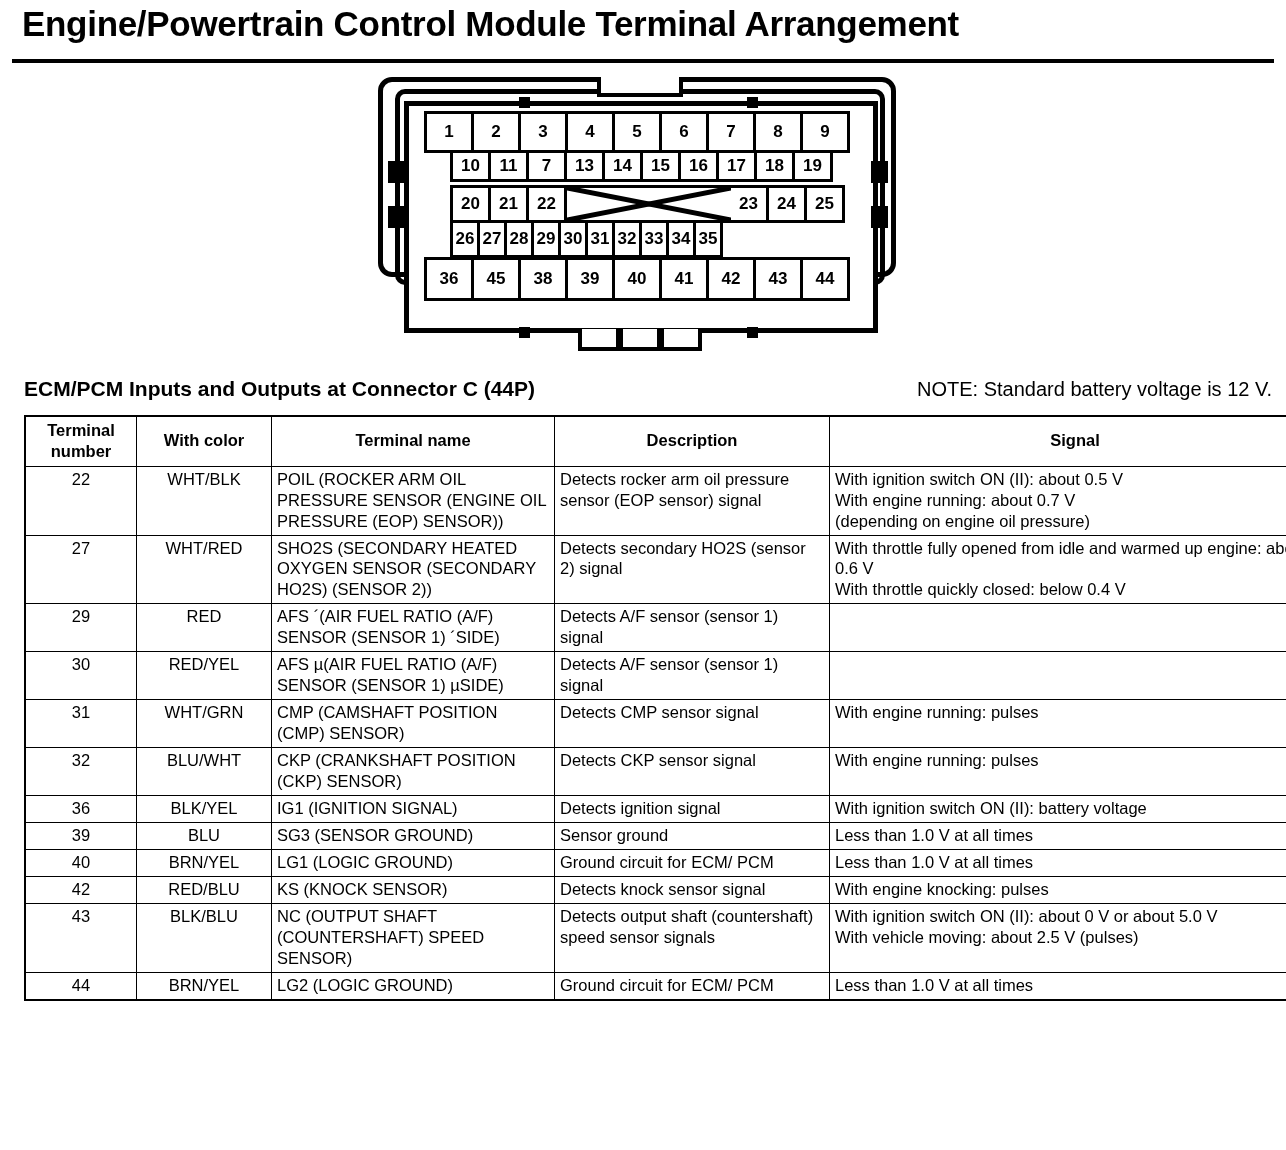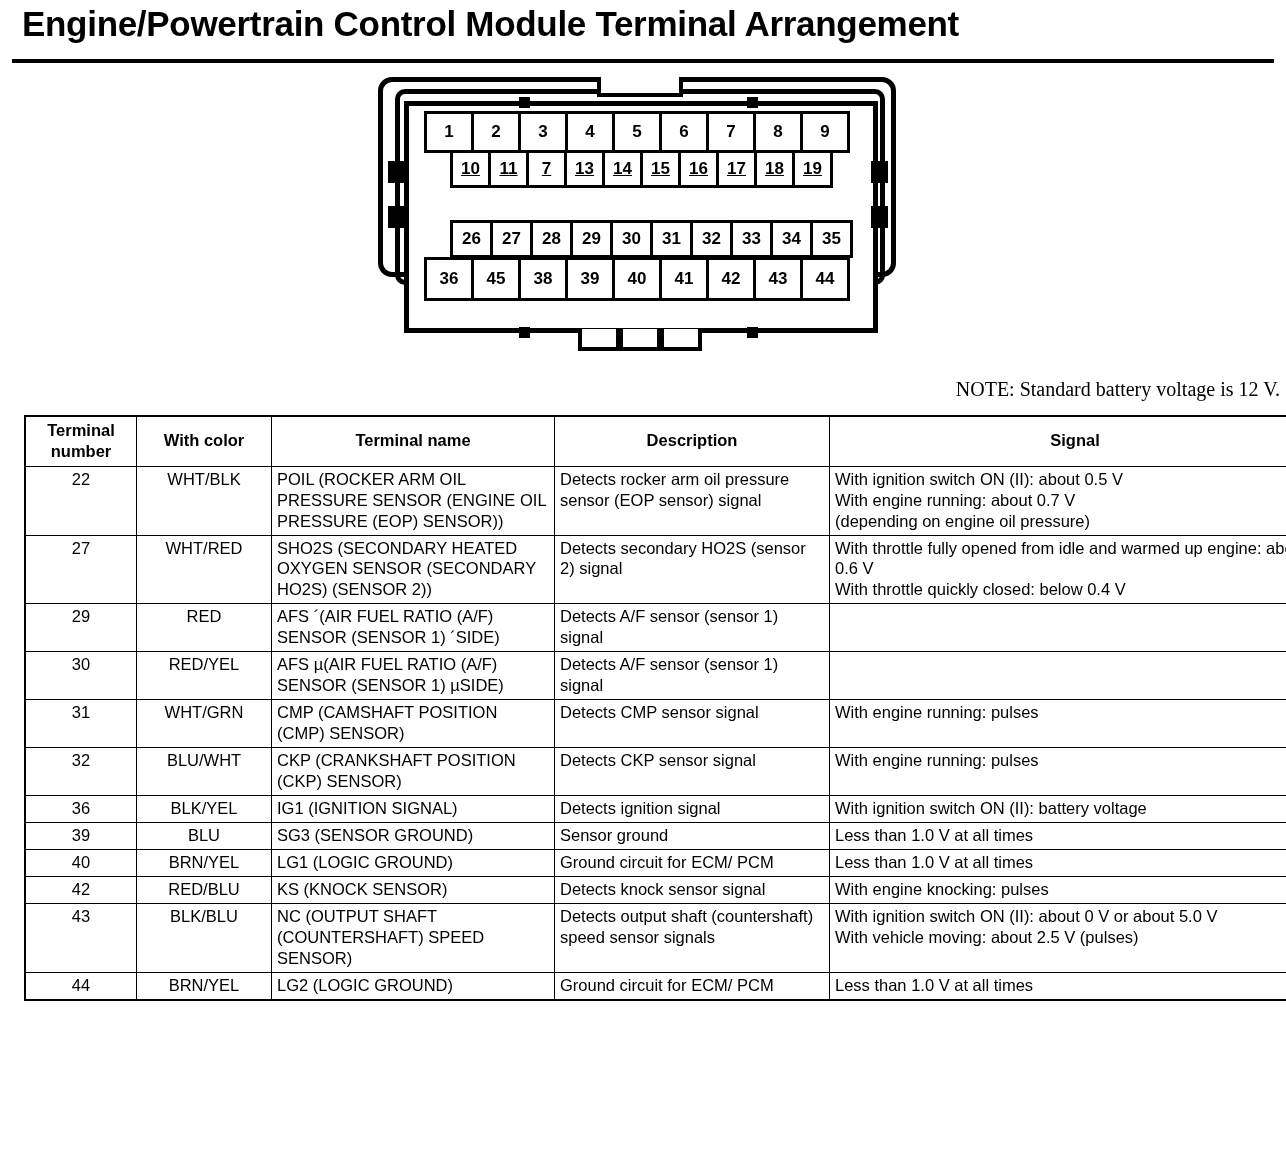--- a/index.html
+++ b/index.html
@@ -136,27 +136,27 @@
     font-size: 17px;
     font-weight: bold;
     margin-right: -3px;
   }
   .cell:last-child { margin-right: 0; }
 
   .row-a { left: 46px; top: 40px; }
   .row-a .cell { width: 50px; height: 42px; }
 
   .row-b { left: 72px; top: 79px; }
-  .row-b .cell { width: 41px; height: 38px; text-decoration: underline; }
+  .row-b .cell { width: 41px; height: 32px; }
 
   .row-c { left: 72px; top: 114px; }
   .row-c .cell { width: 41px; height: 38px; }
 
   .row-d { left: 72px; top: 149px; }
-  .row-d .cell { width: 43px; height: 38px; }
+  .row-d .cell { width: 30px; height: 38px; }
 
   .row-e { left: 46px; top: 186px; }
   .row-e .cell { width: 50px; height: 44px; }
 
   
   .xcell {
     position: relative;
     width: 164px;
     height: 38px;
     border: 3px solid #000;
@@ -184,24 +184,23 @@
   }
   .section-title {
     position: absolute;
     left: 24px; top: 0;
     font-size: 21px;
     font-weight: bold;
     white-space: nowrap;
   }
   .section-note {
     position: absolute;
-    right: 6px; top: 1px;
+    right: 14px; top: 1px;
     font-size: 20px;
     white-space: nowrap;
-    font-family: Liberation Serif, serif;
   }
 
   
   table.spec {
     border-collapse: collapse;
     margin: 4px 0 0 24px;
     width: 1240px;
     table-layout: fixed;
     background: #fff;
   }
@@ -276,20 +275,38 @@
         <div class="cell">7</div>
         <div class="cell">13</div>
         <div class="cell">14</div>
         <div class="cell">15</div>
         <div class="cell">16</div>
         <div class="cell">17</div>
         <div class="cell">18</div>
         <div class="cell">19</div>
       </div>
 
+    <div class="trow row-c">
+      <div class="trow-left" style="display:flex">
+          <div class="cell">20</div>
+          <div class="cell">21</div>
+          <div class="cell">22</div>
+        </div>
+      <div class="xcell">
+        <svg width="164" height="32" viewBox="0 0 164 32" aria-hidden="true">
+          <line x1="0" y1="0" x2="164" y2="32" stroke="#000" stroke-width="5"></line>
+          <line x1="0" y1="32" x2="164" y2="0" stroke="#000" stroke-width="5"></line>
+        </svg>
+      </div>
+      <div class="trow-right" style="display:flex">
+          <div class="cell">23</div>
+          <div class="cell">24</div>
+          <div class="cell">25</div>
+        </div>
+    </div>
 
     <div class="trow row-d">
         <div class="cell">26</div>
         <div class="cell">27</div>
         <div class="cell">28</div>
         <div class="cell">29</div>
         <div class="cell">30</div>
         <div class="cell">31</div>
         <div class="cell">32</div>
         <div class="cell">33</div>
@@ -306,20 +323,21 @@
         <div class="cell">41</div>
         <div class="cell">42</div>
         <div class="cell">43</div>
         <div class="cell">44</div>
       </div>
   </div>
 
 </div>
 
 <div class="section-bar">
+  <div class="section-title">ECM/PCM Inputs and Outputs at Connector C (44P)</div>
   <div class="section-note">NOTE: Standard battery voltage is 12 V.</div>
 </div>
 
 <table class="spec">
   <thead>
     <tr>
       <th class="c-term nowrap-pre">Terminal
 number</th>
       <th class="c-wire">With color</th>
       <th class="c-name">Terminal name</th>

